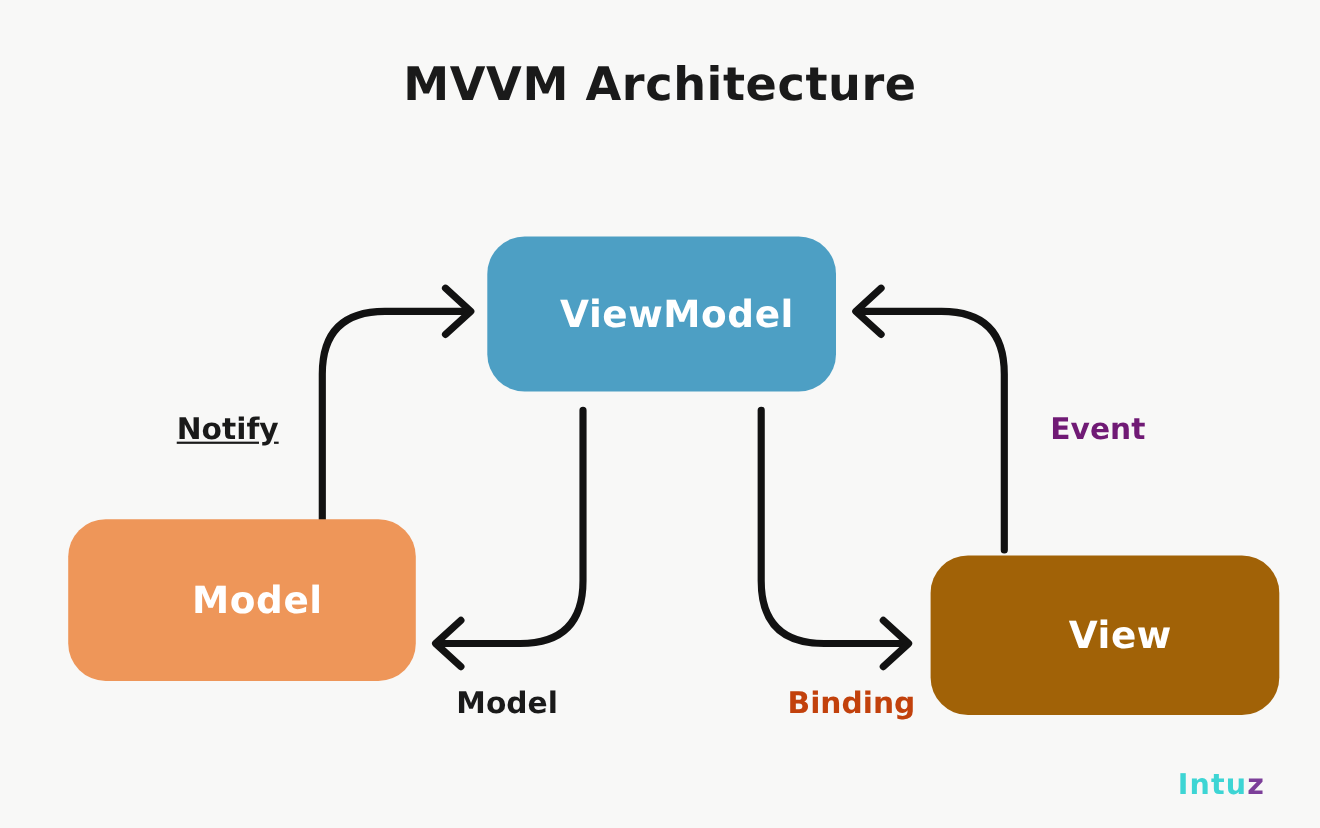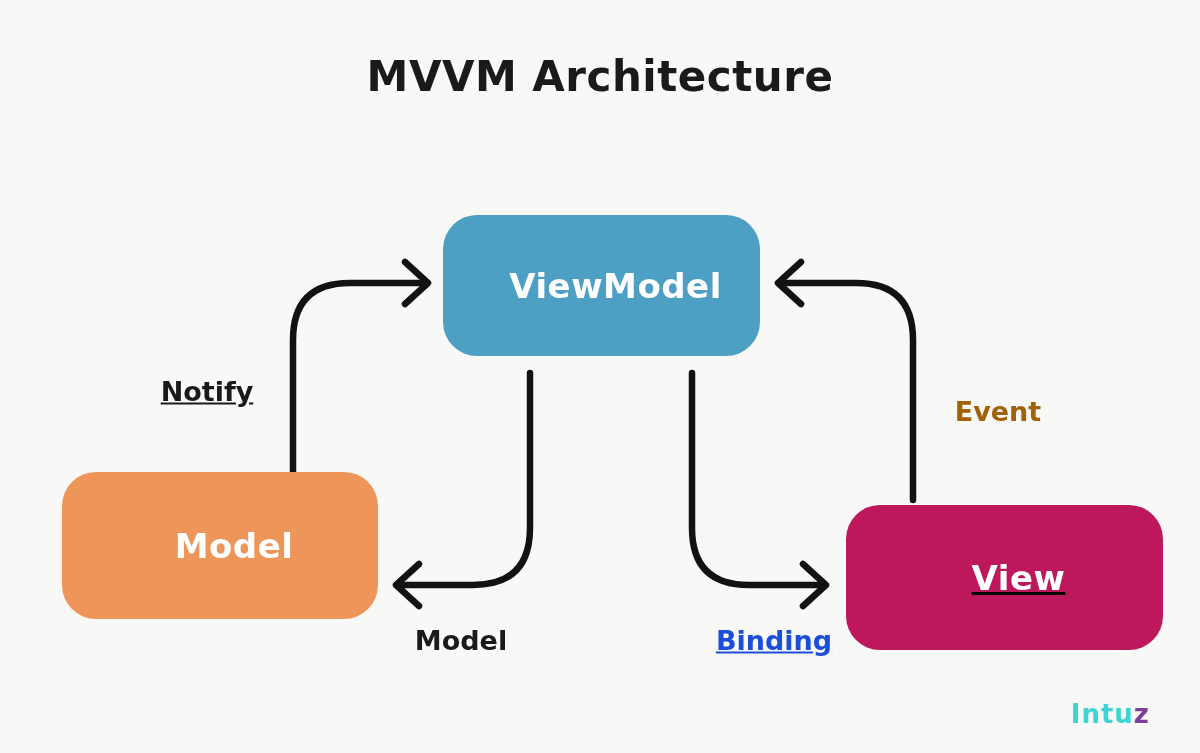--- a/index.html
+++ b/index.html
@@ -102,29 +102,29 @@
   </svg>
 
   <div class="node node-viewmodel" style="background-color: rgb(77, 159, 196);">
     <span style="color: rgb(255, 255, 255);">ViewModel</span>
   </div>
 
   <div class="node node-model" style="background-color: rgb(238, 150, 89);">
     <span style="color: rgb(255, 255, 255);">Model</span>
   </div>
 
-  <div class="node node-view" style="background-color: #be185d; text-decoration: underline;">
+  <div class="node node-view" style="background-color: #a16207;">
     <span style="color: rgb(255, 255, 255);">View</span>
   </div>
 
   <div class="edge-label label-notify" style="color: rgb(26, 26, 26); text-decoration: underline;">Notify</div>
 
   <div class="edge-label label-update" style="color: rgb(26, 26, 26);">Model</div>
 
-  <div class="edge-label label-event" style="color: #a16207; margin-top: 20px;">Event</div>
+  <div class="edge-label label-event" style="color: #701a75;">Event</div>
 
-  <div class="edge-label label-binding" style="color: #1d4ed8; text-decoration: underline;">Binding</div>
+  <div class="edge-label label-binding" style="color: #c2410c;">Binding</div>
 
   <div class="logo">
     <span style="color: rgb(61, 213, 212);">Intu</span><span style="color: rgb(124, 63, 153);">z</span>
   </div>
 
 </div>
 
 </body></html>

